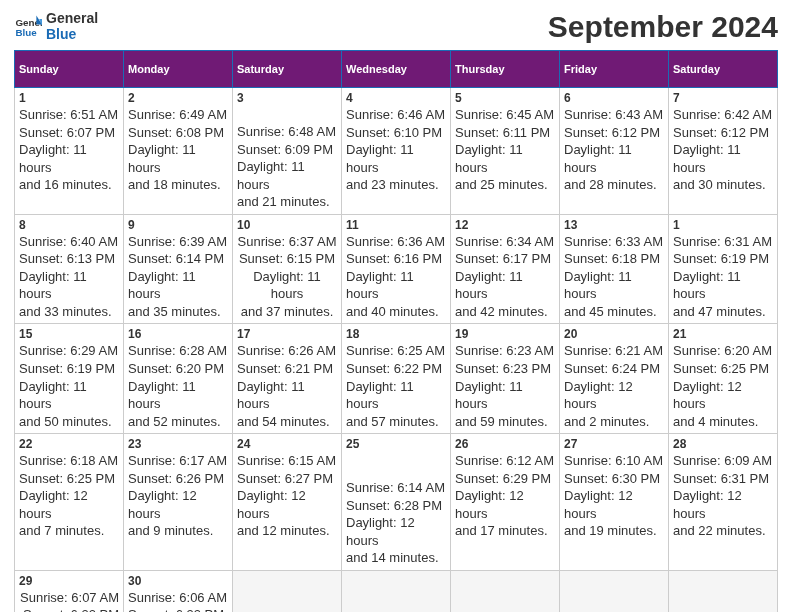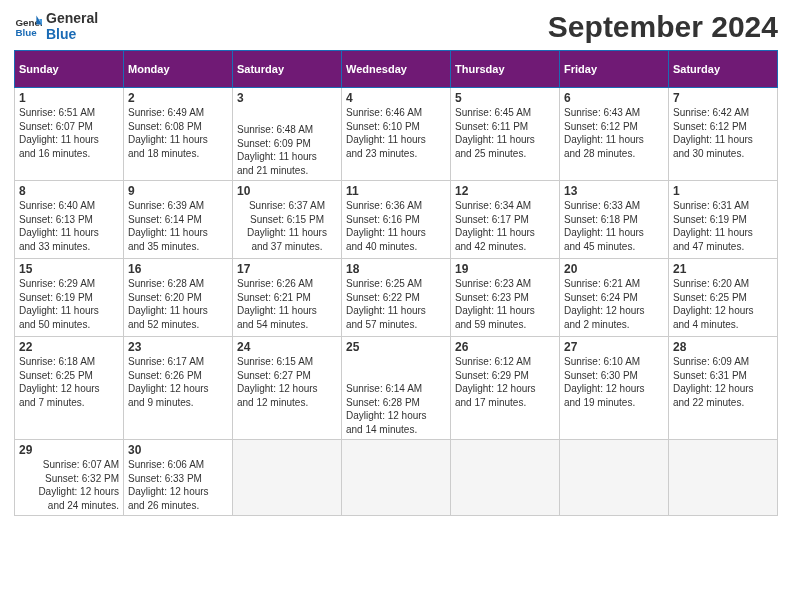--- a/index.html
+++ b/index.html
@@ -69,21 +69,21 @@
     .calendar td.empty {
       background: #f5f5f5;
     }
     .day-num {
       font-size: 12px;
       font-weight: bold;
       display: block;
       margin-bottom: 1px;
     }
     .cell-text {
-      font-size: 10px;
+      font-size: 13px;
       line-height: 1.35;
       color: #333;
     }
     .last-row td {
       height: 65px;
     }
   </style>
 </head>
 <body>
 

